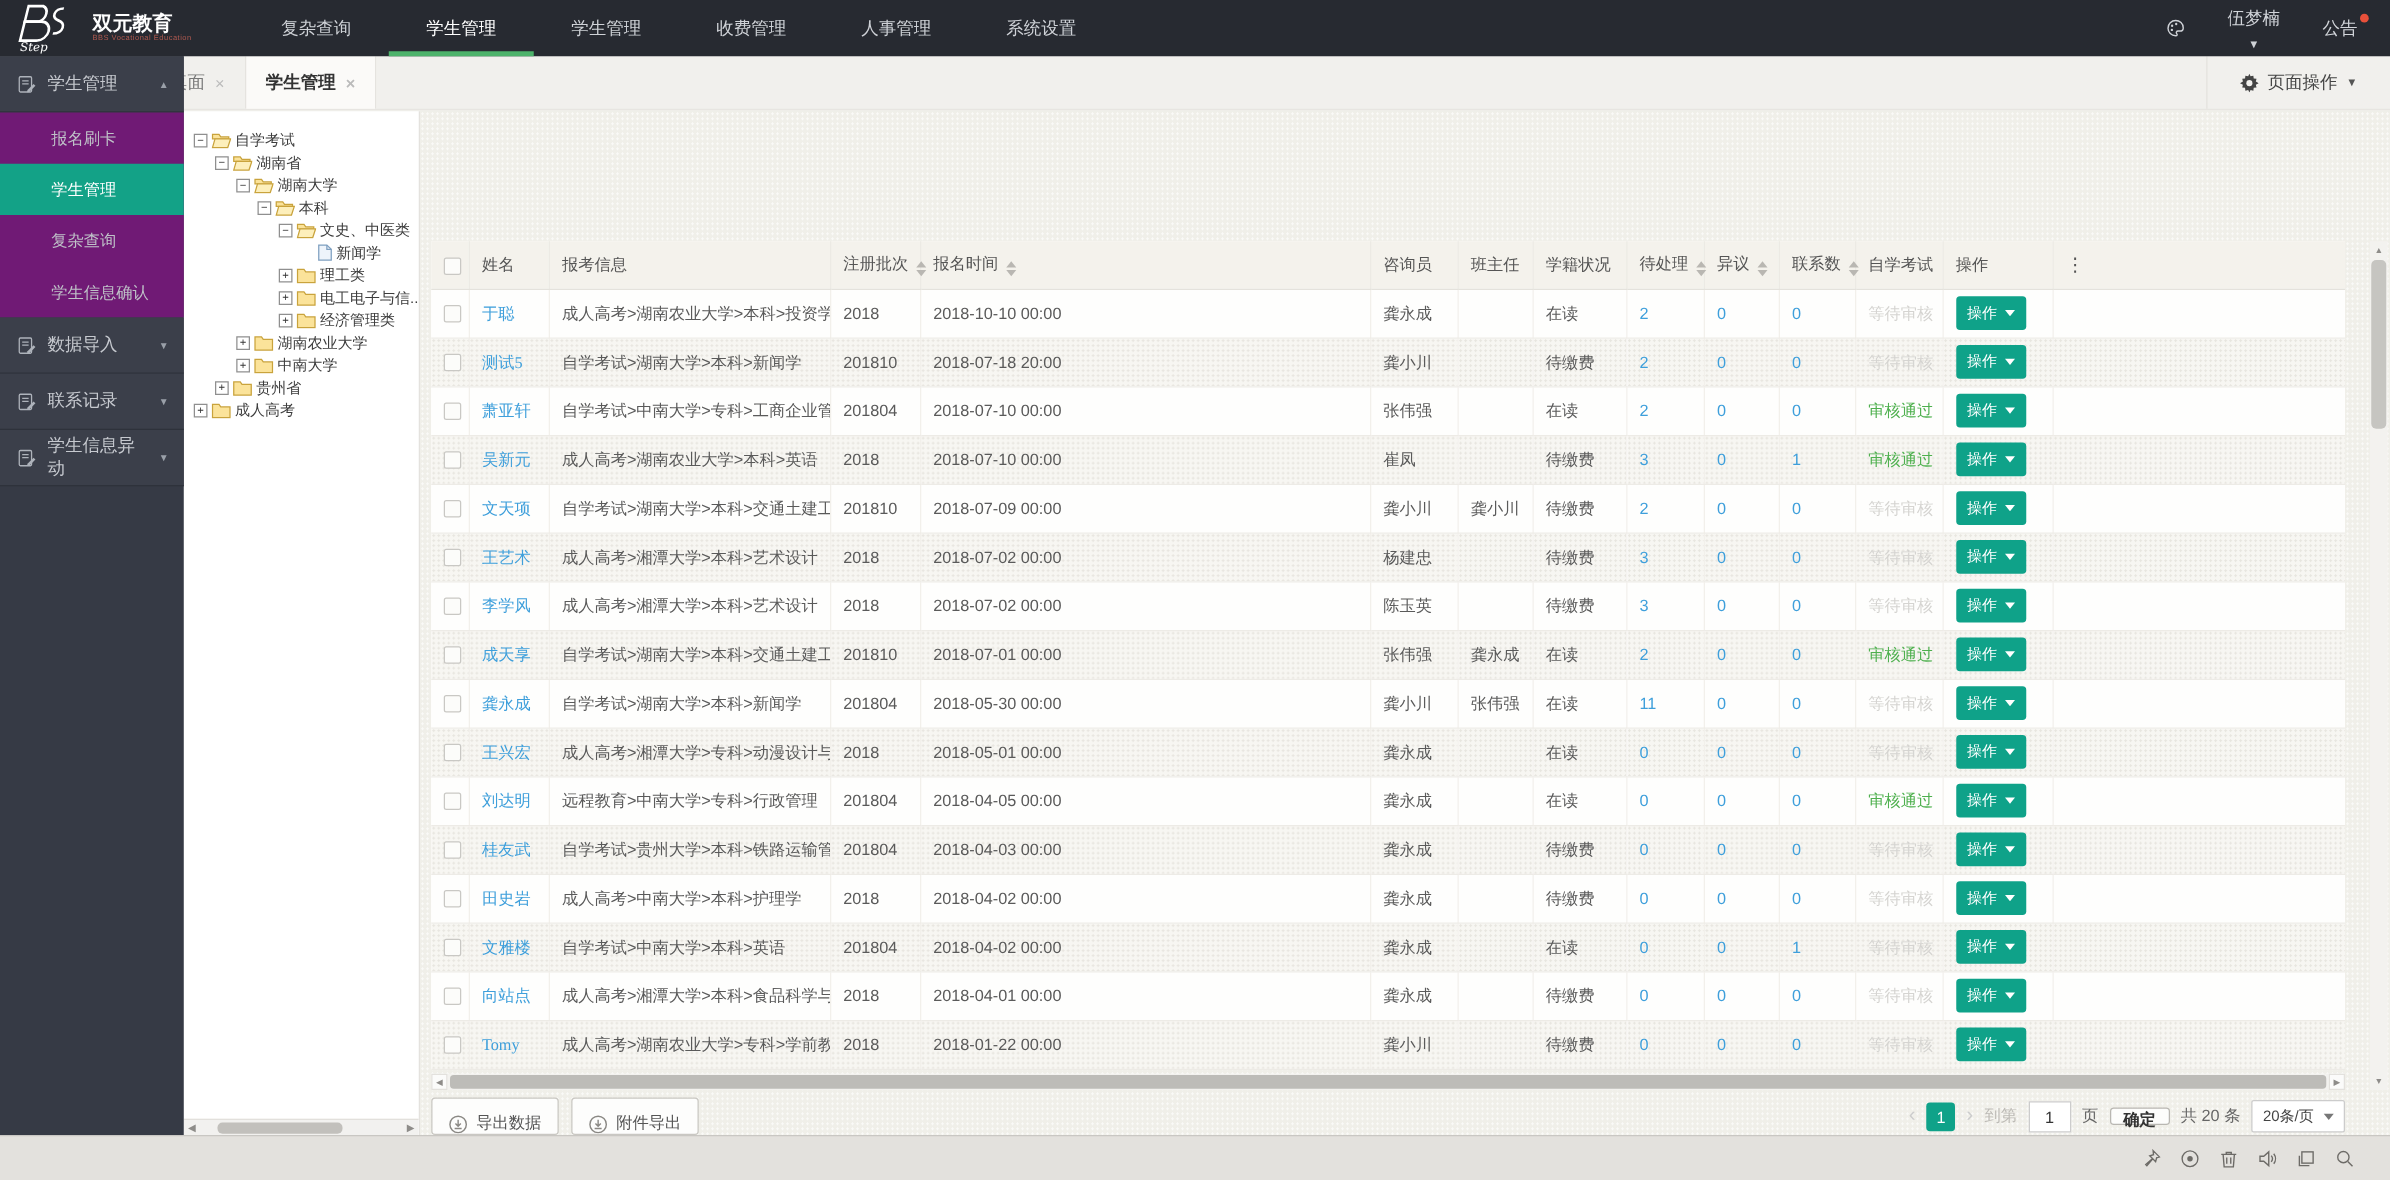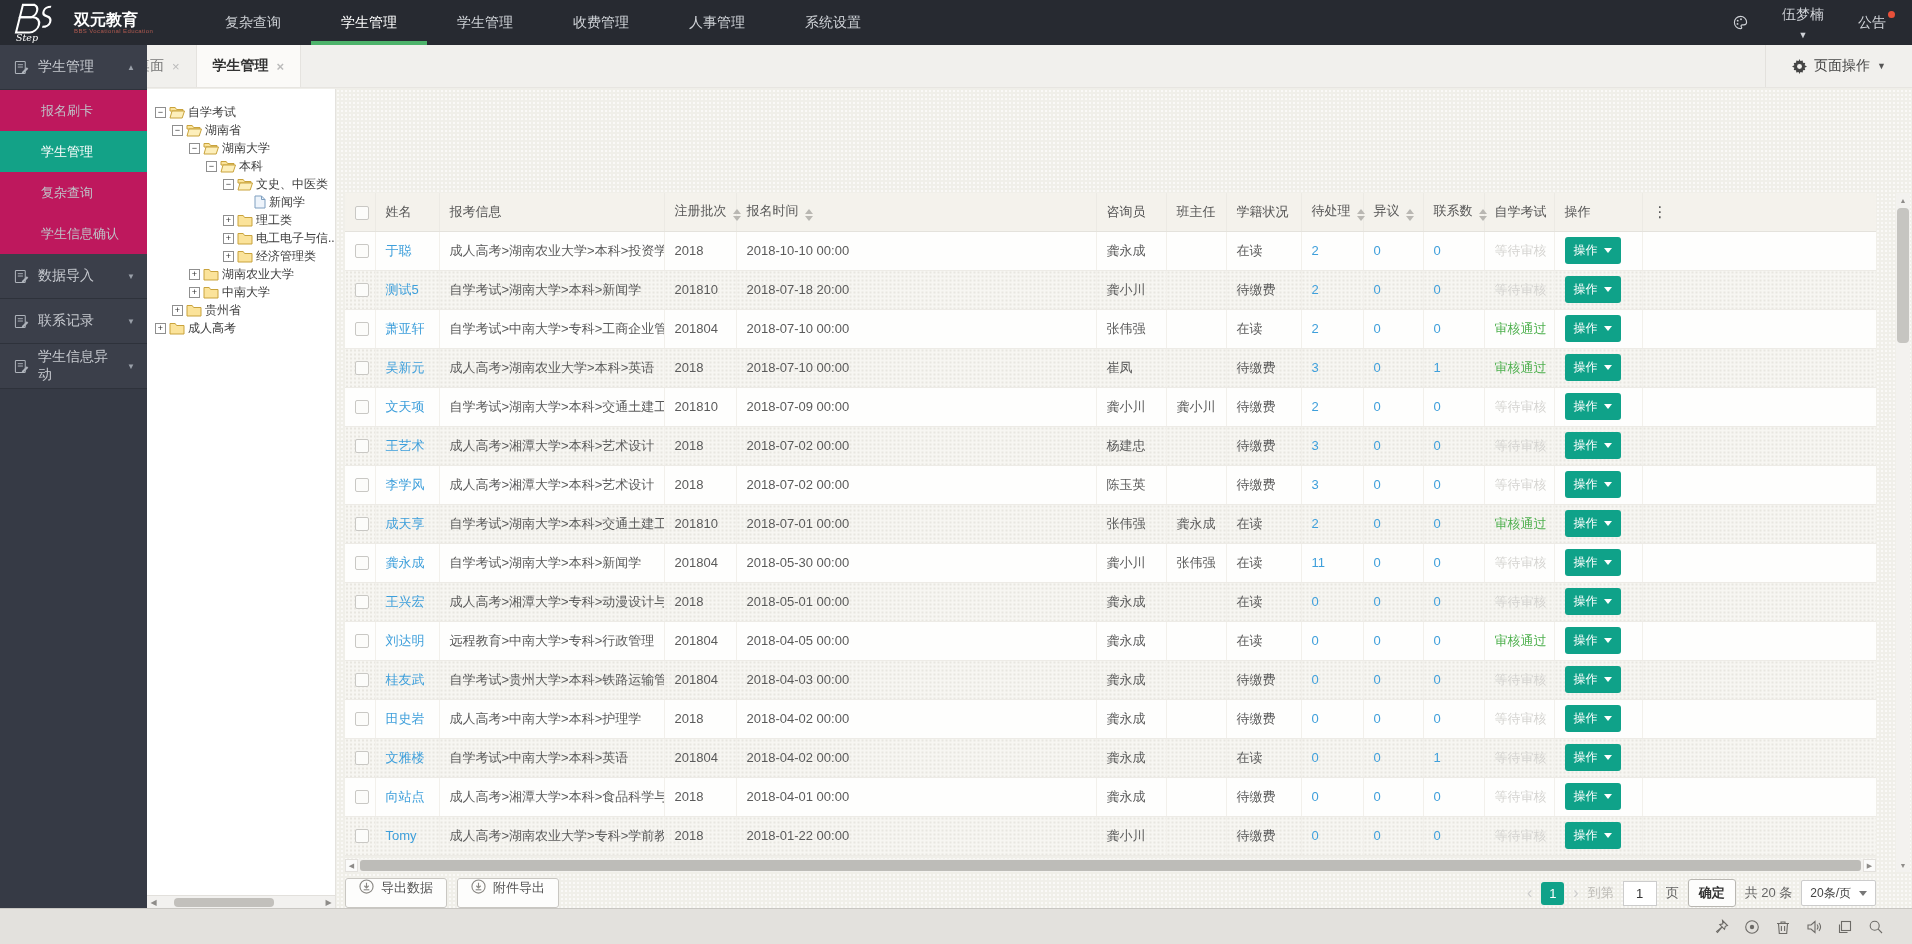--- a/index.html
+++ b/index.html
@@ -32,21 +32,21 @@
   .page-actions{margin-left:auto;display:flex;align-items:center;gap:7px;padding:0 26px;font-size:14px;color:#444;
     border-left:1px solid #e3e1dd;cursor:pointer;}
   .gear{width:15px;height:15px;}
 
   
   .sidebar{position:absolute;left:0;top:45px;bottom:36px;width:147px;background:#363a45;z-index:25;}
   .sb-section{height:45px;display:flex;align-items:center;gap:9px;padding:0 12px 0 14px;
     color:#c6c9cf;font-size:14px;cursor:pointer;background:#3b3f4a;border-bottom:1px solid #2e323b;}
   .sb-ico{width:15px;height:15px;flex:0 0 auto;}
   .sb-caret{margin-left:auto;font-size:8px;color:#9aa0a9;}
-  .sb-items{background:#be185d;}
+  .sb-items{background:#701a75;}
   .sb-item{height:41px;line-height:41px;padding-left:41px;font-size:13px;color:#bfc2c8;cursor:pointer;}
   .sb-item.active{background:#13a287;color:#fff;}
 
   
   .treepanel{position:absolute;left:147px;top:89px;bottom:36px;width:189px;background:#fff;
     border-right:1px solid #e4e2de;overflow:hidden;}
   .tree{padding:14px 0 0 4px;}
   .t-row{height:18px;display:flex;align-items:center;gap:3px;font-size:12px;color:#3c3c3c;white-space:nowrap;cursor:pointer;}
   .exp{width:11px;height:11px;flex:0 0 auto;border:1px solid #8f8f8f;background:#fff;color:#333;
     font-size:9px;line-height:9px;display:flex;align-items:center;justify-content:center;}
@@ -72,21 +72,21 @@
 
   .table-wrap{position:absolute;left:9px;right:36px;top:104px;}
   table.grid{width:100%;border-collapse:collapse;table-layout:fixed;background:#fff;font-size:13px;color:#5a5a5a;}
   .grid th{height:38px;background:#f4f2ec;font-weight:normal;color:#555;text-align:left;padding:0 10px;
     border-bottom:1px solid #e4e2dc;border-right:1px solid #eceae4;white-space:nowrap;}
   .grid td{height:39px;padding:0 10px;border-bottom:1px solid #edebe6;border-right:1px solid #f2f0eb;
     white-space:nowrap;overflow:hidden;background:#fefefd;}
   .grid tr.even td{background:#f7f6f2;background-image:radial-gradient(rgba(228,226,219,.8) 1px,transparent 1px);background-size:4px 4px;}
   .grid th:last-child,.grid td:last-child{border-right:none;}
   .cb{display:inline-block;width:14px;height:14px;border:1px solid #c9c8c4;border-radius:2px;background:#fcfcfa;vertical-align:middle;cursor:pointer;}
-  .lnk{color:#3e9fdb;cursor:pointer;}
+  .lnk{color:#3e9fdb;cursor:pointer;font-family:Liberation Serif, serif;}
   .num{color:#3e9fdb;cursor:pointer;}
   .audit-wait{color:#d5d4d1;}
   .audit-pass{color:#4eb04e;}
   .sort{display:inline-flex;flex-direction:column;gap:2px;margin-left:6px;vertical-align:1px;}
   .sort i{display:block;width:0;height:0;border-left:4px solid transparent;border-right:4px solid transparent;}
   .sort .up{border-bottom:5px solid #b9b7b2;}
   .sort .dn{border-top:5px solid #b9b7b2;}
   .op-btn{display:inline-flex;align-items:center;gap:6px;background:#0fa289;color:#fff;border:none;border-radius:3px;
     padding:5px 9px;font-size:12px;cursor:pointer;font-family:inherit;}
   .op-btn .caret{width:0;height:0;border-left:4px solid transparent;border-right:4px solid transparent;border-top:5px solid #fff;}
@@ -98,30 +98,30 @@
     display:flex;align-items:center;justify-content:center;cursor:pointer;}
   .hscroll .thumb{flex:1;height:11px;margin:0 2px;background:#bdbcb8;border-radius:3px;cursor:pointer;}
   .vscroll{position:absolute;right:2px;width:14px;top:104px;height:679px;background:#f3f2ef;}
   .vscroll .arr{position:absolute;left:0;width:14px;height:14px;color:#8e8c89;font-size:7px;display:flex;
     align-items:center;justify-content:center;cursor:pointer;}
   .vscroll .arr.down{bottom:0;}
   .vscroll .thumb{position:absolute;left:1px;top:15px;width:12px;height:135px;background:#c6c5c1;border-radius:4px;cursor:pointer;}
 
   
   .footer-bar{position:absolute;left:9px;right:36px;top:788px;height:32px;display:flex;align-items:center;font-size:13px;color:#666;}
-  .exp-btn{display:flex;align-items:flex-start;gap:7px;height:30px;padding:0 13px;background:#fdfdfc;border:1px solid #c9c7c2;
+  .exp-btn{display:flex;align-items:flex-end;gap:7px;height:30px;padding:0 13px;background:#fdfdfc;border:1px solid #c9c7c2;
     border-radius:3px;color:#555;cursor:pointer;margin-right:10px;font-size:13px;}
   .dl-ico{width:15px;height:15px;}
   .pager{margin-left:auto;display:flex;align-items:center;gap:9px;}
   .pg-arrow{color:#ccc;font-size:16px;cursor:pointer;}
   .pg-cur{width:23px;height:23px;background:#0fa289;color:#fff;border-radius:3px;display:flex;align-items:center;
     justify-content:center;font-size:13px;cursor:pointer;}
   .pg-muted{color:#bdbbb6;}
   .pg-input{width:34px;height:25px;border:1px solid #ccc;background:#fff;text-align:center;font-size:13px;color:#333;font-family:inherit;}
-  .pg-confirm{height:28px;padding:0 10px;background:#fdfdfc;border:1px solid #b9b7b2;border-radius:3px;font-weight:bold;
+  .pg-confirm{height:14px;padding:0 10px;background:#fdfdfc;border:1px solid #b9b7b2;border-radius:3px;font-weight:bold;
     color:#333;font-size:13px;cursor:pointer;font-family:inherit;}
   .pg-size{height:26px;display:flex;align-items:center;gap:8px;padding:0 8px;border:1px solid #ccc;background:#fff;
     border-radius:2px;font-size:12px;color:#444;cursor:pointer;}
   .pg-size .caret{width:0;height:0;border-left:4px solid transparent;border-right:4px solid transparent;border-top:5px solid #777;}
 
   
   .osbar{position:absolute;left:0;bottom:0;width:1912px;height:36px;background:#e3e1dd;border-top:1px solid #c9c7c3;
     display:flex;align-items:center;justify-content:flex-end;gap:15px;padding-right:28px;}
   .os-ico{width:16px;height:16px;cursor:pointer;}
 </style>

